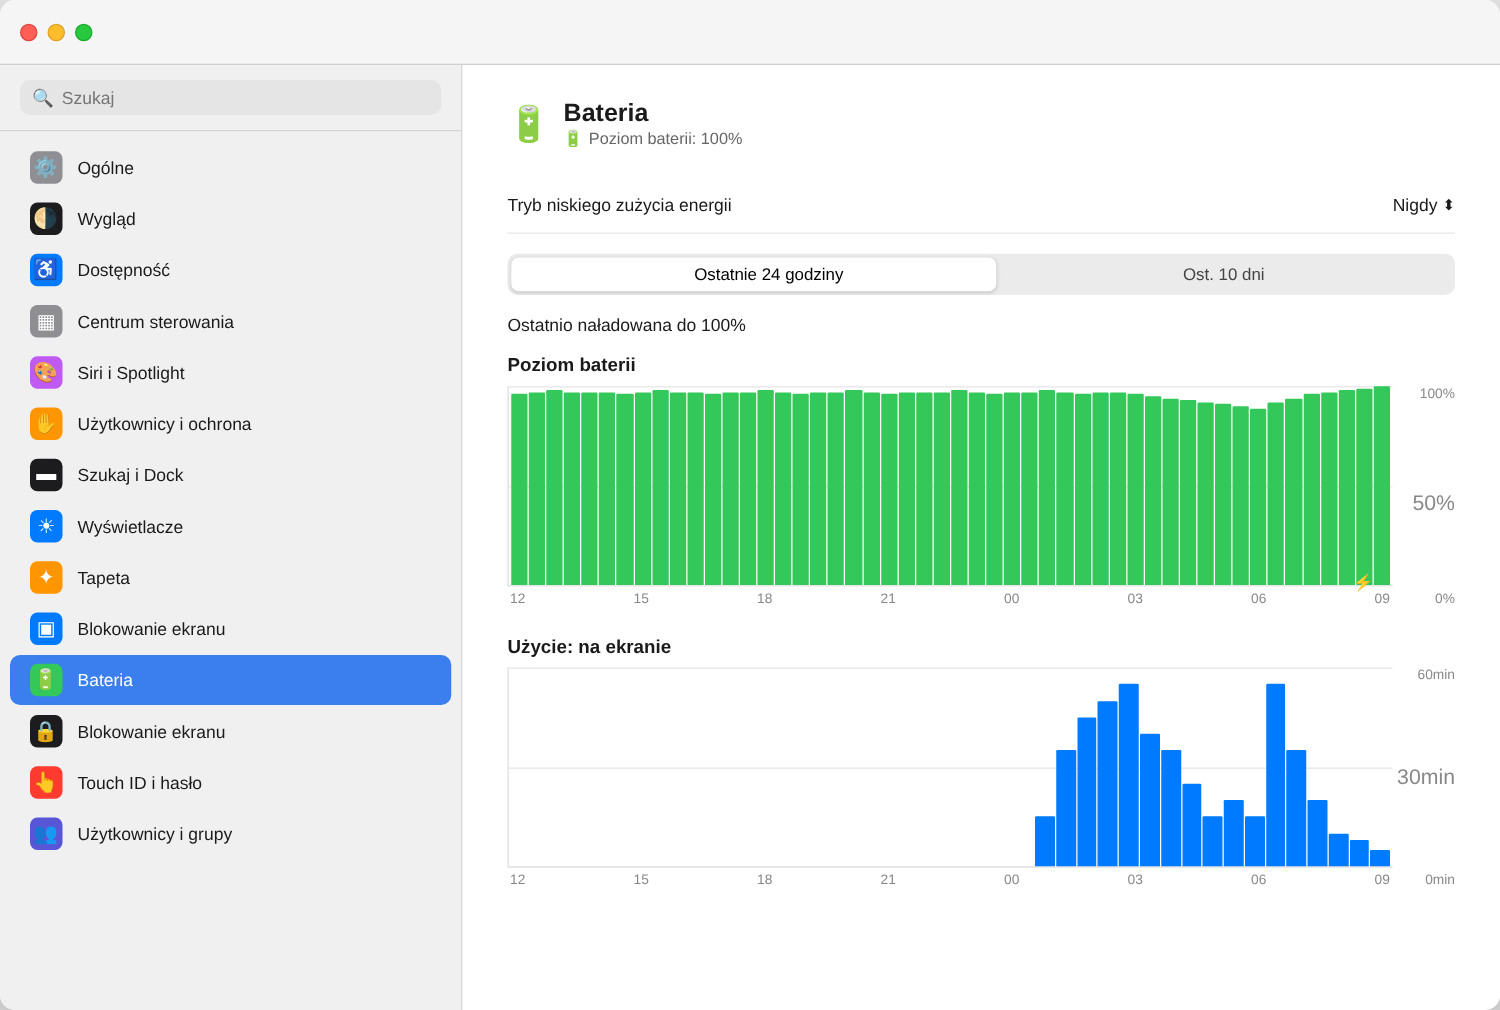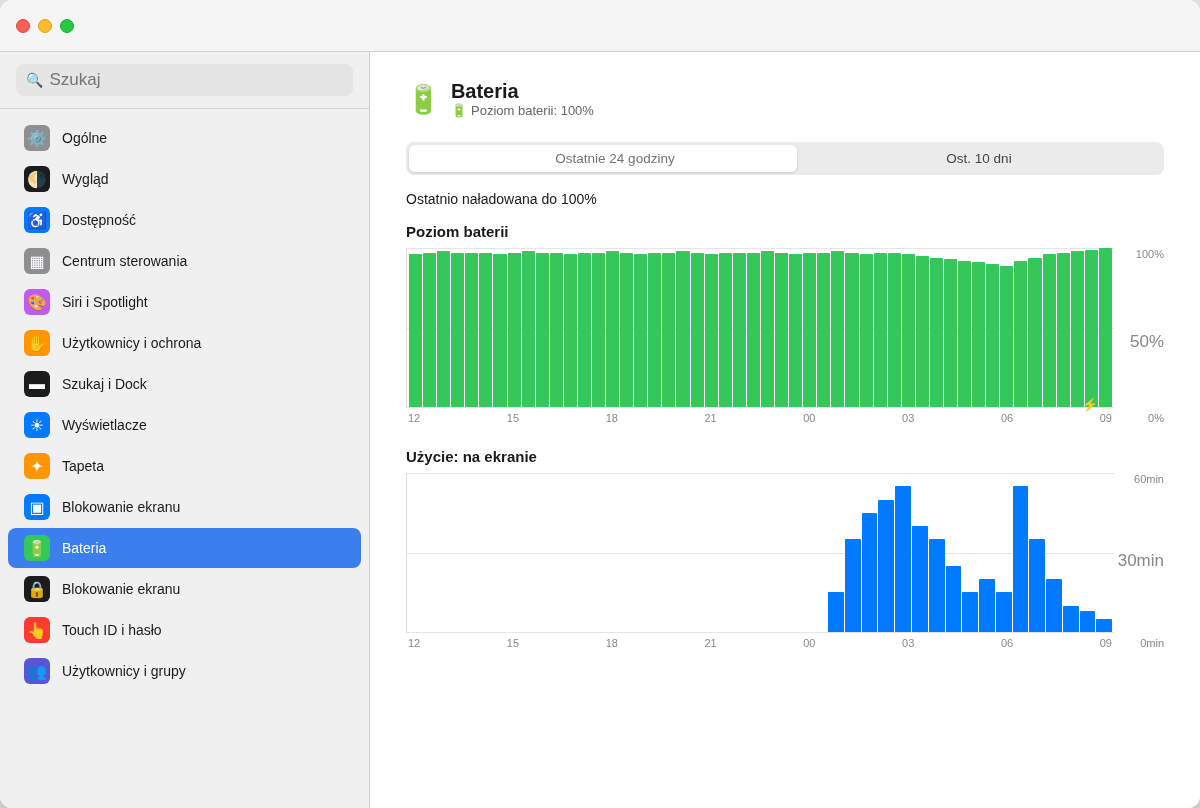--- a/index.html
+++ b/index.html
@@ -70,21 +70,21 @@
       gap: 6px;
     }
     .search-icon-svg {
       color: #888;
       font-size: 14px;
     }
     .search-input {
       border: none;
       background: transparent;
       outline: none;
-      font-size: 17px;
+      font-size: 14px;
       color: #14532d;
       width: 100%;
     }
     .sidebar-list {
       overflow-y: auto;
       flex: 1;
       padding: 8px 0;
     }
     .sidebar-item {
       display: flex;
@@ -210,21 +210,21 @@
       padding: 6px 12px;
       border: none;
       border-radius: 6px;
       font-size: 13.5px;
       cursor: pointer;
       background: transparent;
       color: #444;
     }
     .tab-btn.active {
       background: white;
-      color: #737373;
+      color: #000000;
       box-shadow: 0 1px 3px rgba(0,0,0,0.15);
       font-weight: 500;
       padding-left: 36px;
     }
     .charge-info {
       margin-bottom: 16px;
     }
     .charge-info-title {
       font-size: 14px;
       color: #1a1a1a;
@@ -386,20 +386,29 @@
         <div style="font-size:28px;">🔋</div>
         <div class="page-title-section">
           <h1>Bateria</h1>
           <div class="page-subtitle">
             <span>🔋</span>
             <span>Poziom baterii: 100%</span>
           </div>
         </div>
       </div>
 
+      <div class="setting-row">
+        <span class="setting-label">Tryb niskiego zużycia energii</span>
+        <div class="setting-value">
+          <button class="dropdown-btn">
+            <span>Nigdy</span>
+            <span style="font-size:12px;">⬍</span>
+          </button>
+        </div>
+      </div>
 
 
       <div class="tab-switcher">
         <button class="tab-btn active">Ostatnie 24 godziny</button>
         <button class="tab-btn">Ost. 10 dni</button>
       </div>
 
       <div class="charge-info">
         <div class="charge-info-title">Ostatnio naładowana do 100%</div>
       </div>

